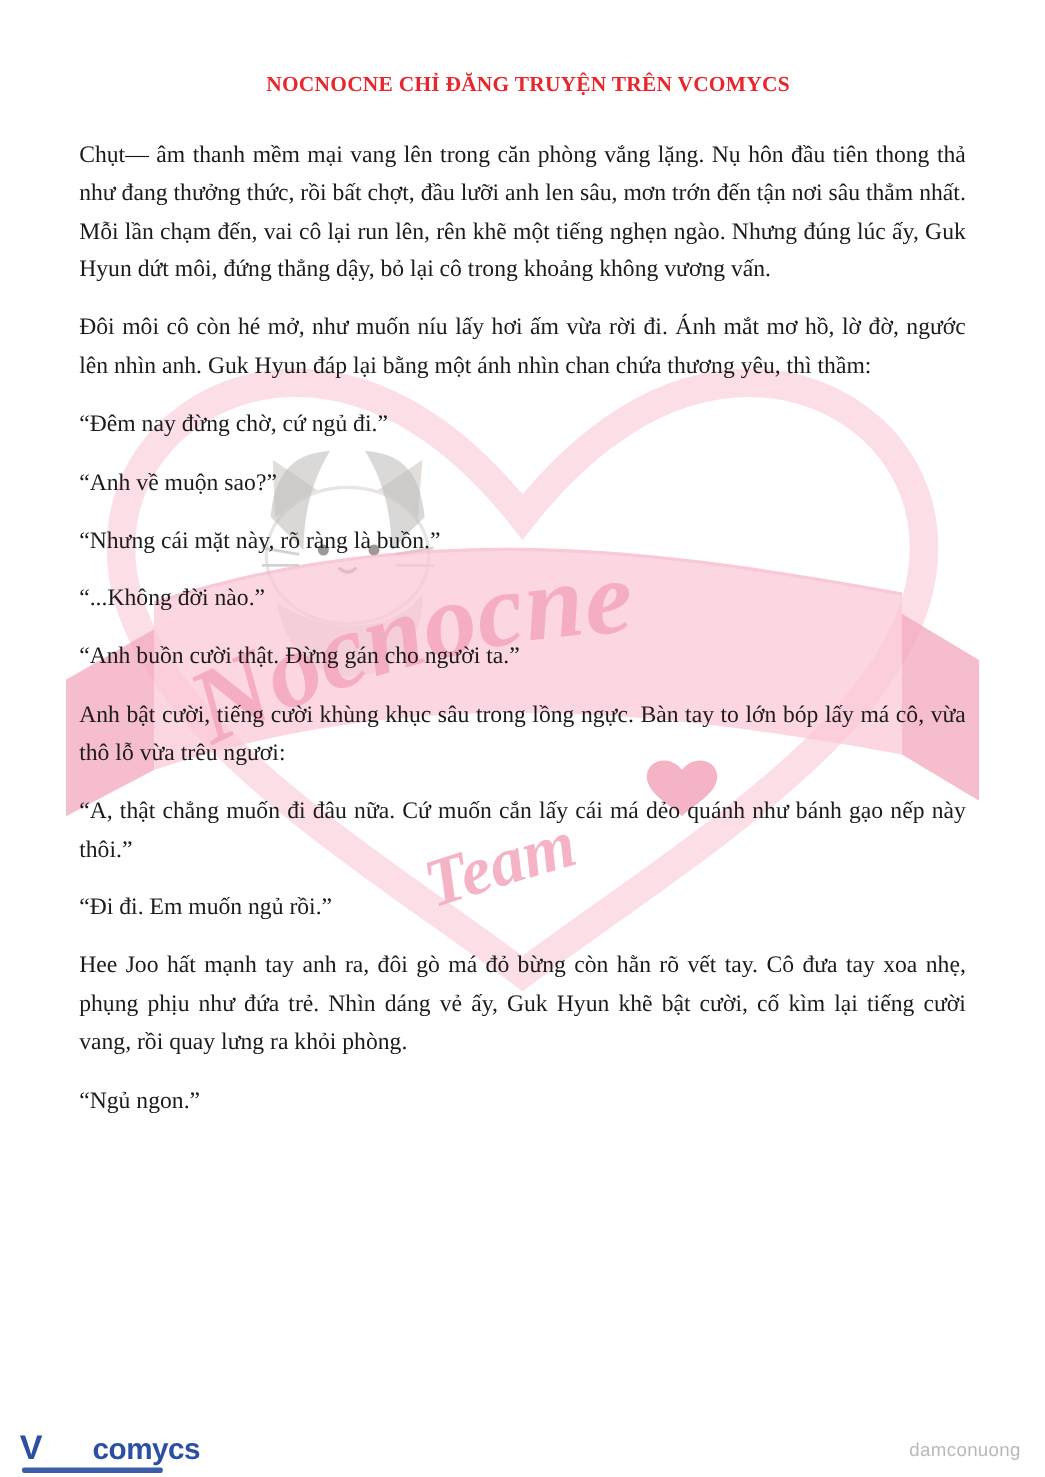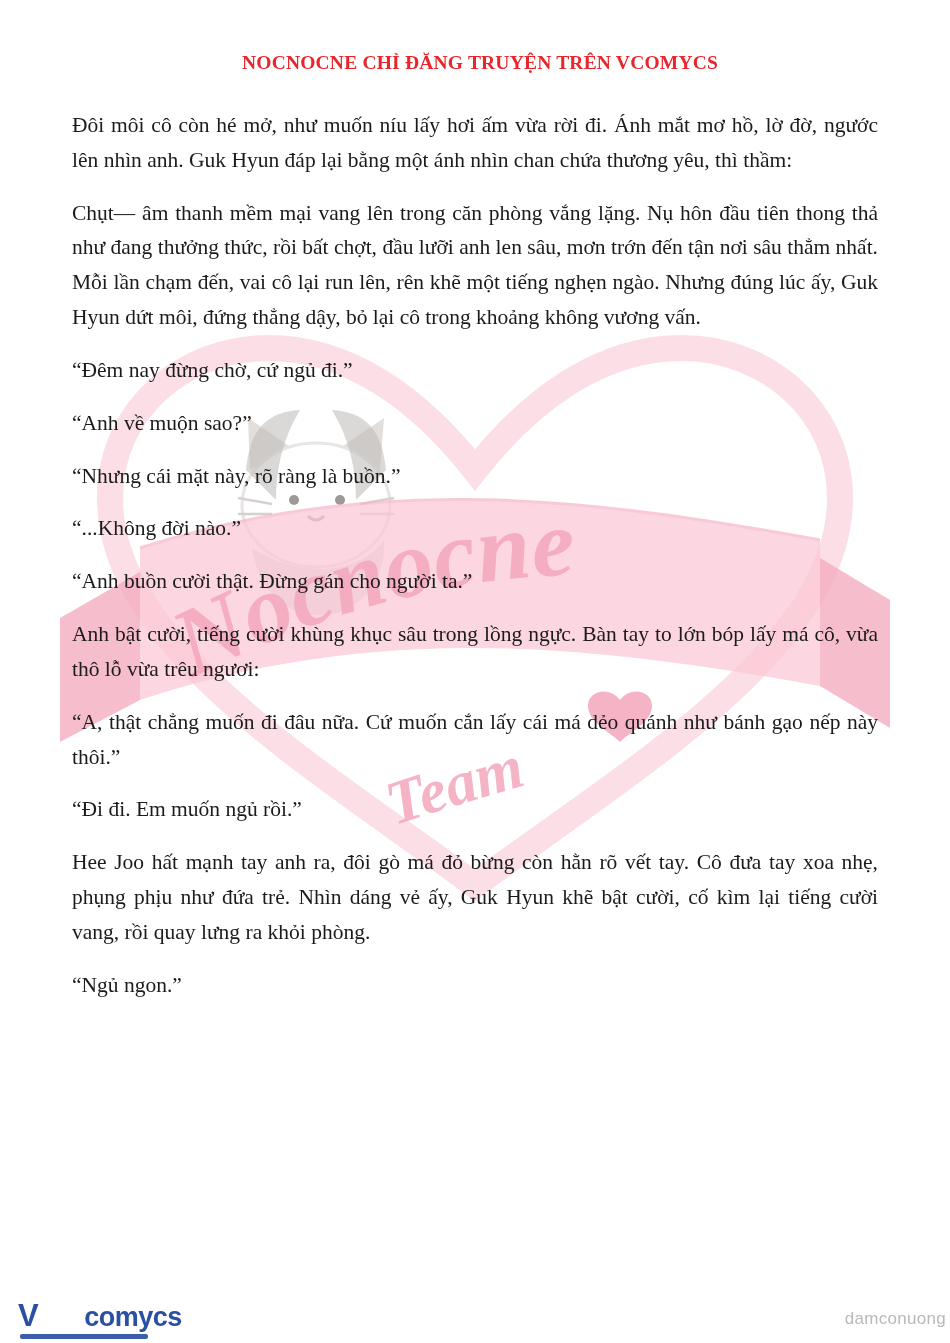--- a/index.html
+++ b/index.html
@@ -21,21 +21,21 @@
     pointer-events: none;
     z-index: 0;
   }
 
   
   #page {
     position: relative;
     z-index: 2;
     width: 950px;
     height: 1343px;
-    padding: 52px 72px 0 72px;
+    padding: 67px 72px 0 72px;
   }
 
   #header-title {
     color: #e8262b;
     font-family: "Liberation Serif", serif;
     font-weight: bold;
     font-size: 19.5px;
     letter-spacing: 0.2px;
     text-align: center;
     margin: 0 0 34px 0;
@@ -84,21 +84,21 @@
     left: 20px;
     bottom: 4px;
     width: 128px;
     height: 5px;
     background: #2b4fa2;
     border-radius: 2px;
     opacity: 0.92;
   }
   #footer-credit {
     position: absolute;
-    right: 4px;
+    right: 22px;
     bottom: 14px;
     color: #b9b9b9;
     font-family: "Liberation Sans", sans-serif;
     font-size: 17px;
     letter-spacing: 0.3px;
   }
 </style>
 </head>
 <body>
 
@@ -152,22 +152,22 @@
       <textPath href="#arcpath2" startOffset="6%">Team</textPath>
     </text>
     <path d="M620 700 c 10 -14 32 -10 32 6 c 0 16 -22 26 -32 36 c -10 -10 -32 -20 -32 -36 c 0 -16 22 -20 32 -6 z" fill="#f4a7bd"></path>
   </g>
 </svg>
 
 <div id="page">
 
   <h1 id="header-title">NOCNOCNE CHỈ ĐĂNG TRUYỆN TRÊN VCOMYCS</h1>
 
+  <p class="para">Chụt— âm thanh mềm mại vang lên trong căn phòng vắng lặng. Nụ hôn đầu tiên thong thả như đang thưởng thức, rồi bất chợt, đầu lưỡi anh len sâu, mơn trớn đến tận nơi sâu thẳm nhất. Mỗi lần chạm đến, vai cô lại run lên, rên khẽ một tiếng nghẹn ngào. Nhưng đúng lúc ấy, Guk Hyun dứt môi, đứng thẳng dậy, bỏ lại cô trong khoảng không vương vấn.</p>
   <p class="para">Đôi môi cô còn hé mở, như muốn níu lấy hơi ấm vừa rời đi. Ánh mắt mơ hồ, lờ đờ, ngước lên nhìn anh. Guk Hyun đáp lại bằng một ánh nhìn chan chứa thương yêu, thì thầm:</p>
-  <p class="para">Chụt— âm thanh mềm mại vang lên trong căn phòng vắng lặng. Nụ hôn đầu tiên thong thả như đang thưởng thức, rồi bất chợt, đầu lưỡi anh len sâu, mơn trớn đến tận nơi sâu thẳm nhất. Mỗi lần chạm đến, vai cô lại run lên, rên khẽ một tiếng nghẹn ngào. Nhưng đúng lúc ấy, Guk Hyun dứt môi, đứng thẳng dậy, bỏ lại cô trong khoảng không vương vấn.</p>
   <p class="para line">“Đêm nay đừng chờ, cứ ngủ đi.”</p>
   <p class="para line">“Anh về muộn sao?”</p>
   <p class="para line">“Nhưng cái mặt này, rõ ràng là buồn.”</p>
   <p class="para line">“...Không đời nào.”</p>
   <p class="para line">“Anh buồn cười thật. Đừng gán cho người ta.”</p>
   <p class="para">Anh bật cười, tiếng cười khùng khục sâu trong lồng ngực. Bàn tay to lớn bóp lấy má cô, vừa thô lỗ vừa trêu ngươi:</p>
   <p class="para">“A, thật chẳng muốn đi đâu nữa. Cứ muốn cắn lấy cái má dẻo quánh như bánh gạo nếp này thôi.”</p>
   <p class="para line">“Đi đi. Em muốn ngủ rồi.”</p>
   <p class="para">Hee Joo hất mạnh tay anh ra, đôi gò má đỏ bừng còn hằn rõ vết tay. Cô đưa tay xoa nhẹ, phụng phịu như đứa trẻ. Nhìn dáng vẻ ấy, Guk Hyun khẽ bật cười, cố kìm lại tiếng cười vang, rồi quay lưng ra khỏi phòng.</p>
   <p class="para line">“Ngủ ngon.”</p>

